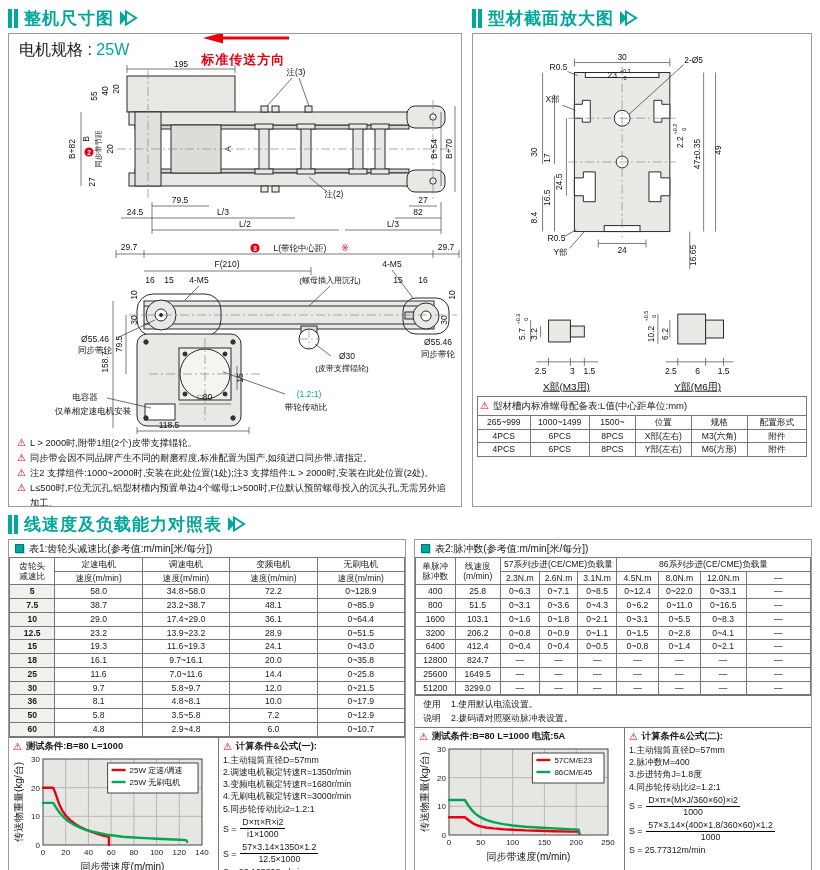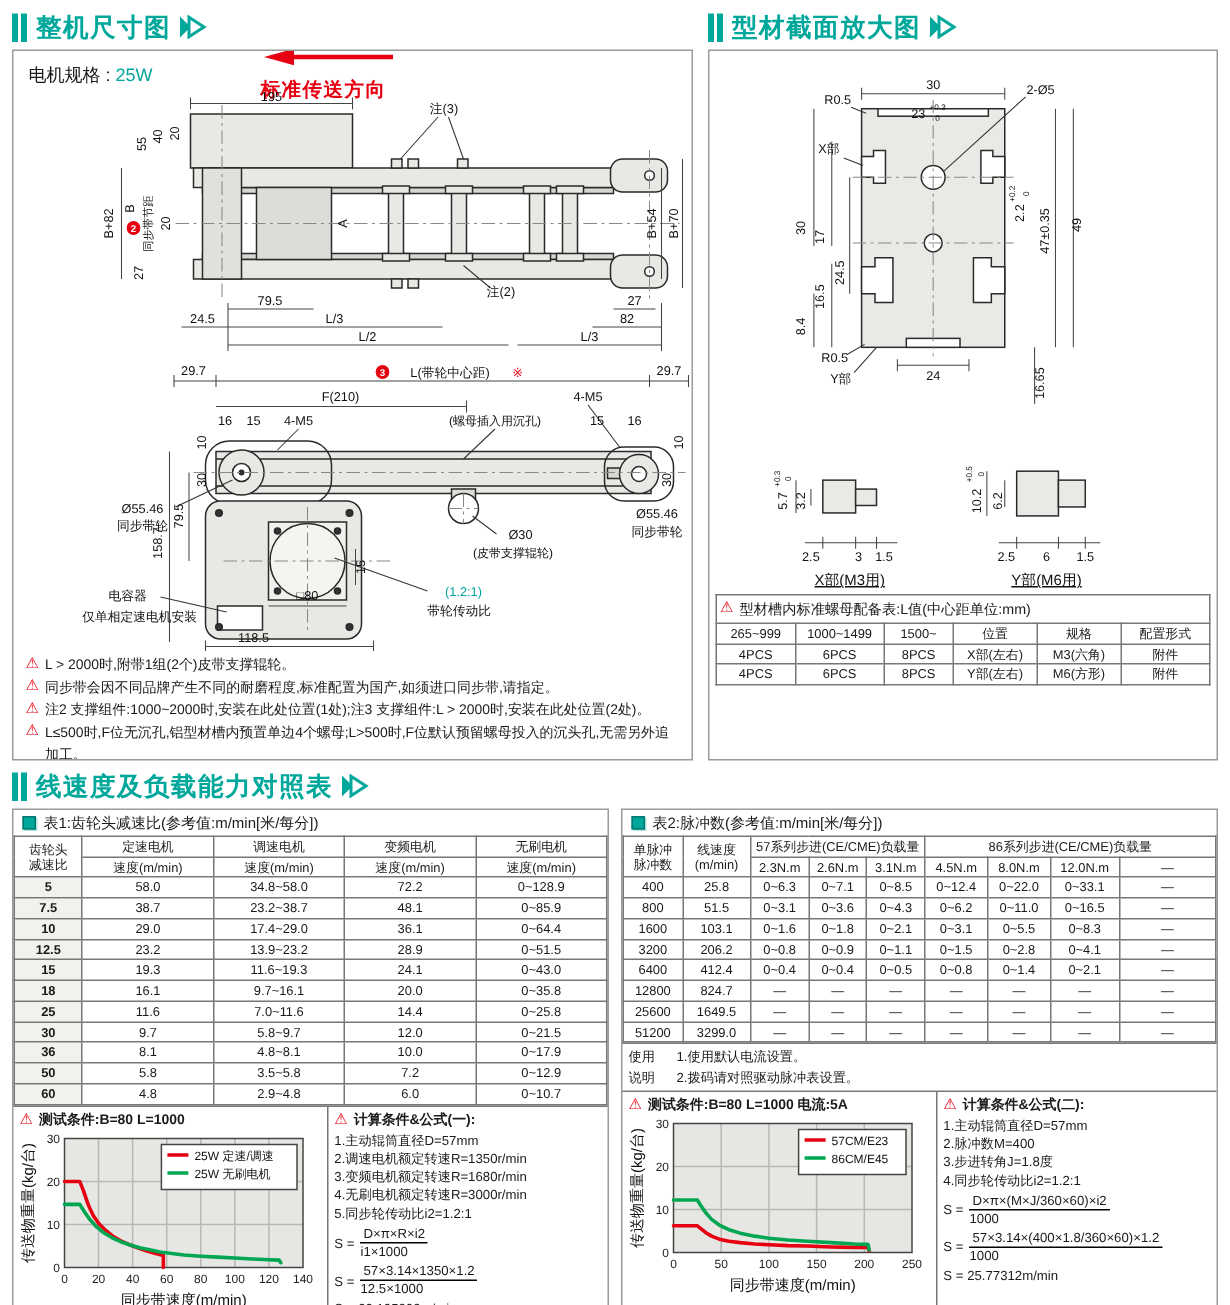--- a/index.html
+++ b/index.html
@@ -10,21 +10,21 @@
   .top{display:flex;gap:10px;}
   .panel-l{width:454px;flex:none;}
   .panel-r{flex:1;min-width:0;}
   .sec-head{display:flex;align-items:center;gap:6px;height:24px;margin:0 0 3px 0;}
   .sec-bars{display:flex;gap:2px;height:19px;}
   .sec-bars i{display:block;width:4px;height:19px;background:var(--teal);}
   .sec-title{font-size:17px;font-weight:bold;color:var(--teal);letter-spacing:1px;font-family:Liberation Serif, serif;}
   .box{border:1px solid var(--frame);background:#fff;}
   .left-box,.right-box{height:474px;overflow:hidden;padding:2px 0;}
   .motor-row{display:flex;align-items:center;padding:4px 10px 0 10px;height:24px;}
-  .spec{font-size:12px;}
+  .spec{font-size:16px;}
   .spec .val{color:var(--teal);}
   .dir{display:flex;align-items:center;gap:6px;margin-left:66px;flex-direction:column;}
   .dir-label{color:var(--red);font-weight:bold;font-size:13px;letter-spacing:1px;}
   svg text{font-family:"Liberation Sans","DejaVu Sans",sans-serif;}
   .diag{display:block;margin:0 auto;}
   .cl{stroke:#888;stroke-width:.7;stroke-dasharray:9 3 2 3;fill:none;}
   .dimln{stroke:#444;stroke-width:.7;fill:none;}
   .ldr{stroke:#333;stroke-width:.7;fill:none;}
   .notes{padding:2px 8px 0 8px;}
   .note-line{display:flex;gap:4px;font-size:9.3px;line-height:1.6;}
@@ -35,30 +35,30 @@
         padding:1px 0;line-height:1.25;overflow:hidden;white-space:nowrap;}
   .c0{font-weight:bold;background:#f1f1ee;}
   .nut-wrap{padding:2px 4px;}
   .nut-cap{display:flex;gap:4px;align-items:center;font-size:9.5px;padding:2px 2px;border:1px solid var(--line);border-bottom:none;}
   
   .tables-row{display:flex;gap:8px;align-items:stretch;margin-top:2px;}
   .tblock{flex:1;border:1px solid var(--frame);display:flex;flex-direction:column;}
   .tbl-caption{display:flex;align-items:center;gap:5px;padding:2px 6px;font-size:10px;height:17px;}
   .sq{width:9px;height:9px;background:var(--teal);border:1px solid #00786f;box-shadow:1px 1px 0 #b2e2dd;flex:none;}
   .usage{display:flex;border-top:1px solid var(--line);font-size:8.8px;padding:2px 4px;gap:6px;line-height:1.5;}
-  .usage-label{width:26px;flex:none;}
+  .usage-label{width:26px;flex:none;text-align:center;}
   .usage-col{flex:1;}
   .calc-row{display:flex;border-top:1px solid var(--line);flex:1;}
   .cc{padding:2px 4px;}
   .cc-chart{width:53%;border-right:1px solid var(--line);}
   .cc-form{width:47%;font-size:8.8px;}
   .cc-head{display:flex;gap:4px;font-size:9.3px;font-weight:bold;align-items:center;}
   .cond-lines .list-item{font-size:8.8px;line-height:1.4;}
   .feq{display:flex;align-items:center;gap:4px;margin:2px 0;font-size:8.8px;}
-  .frac{display:inline-block;}
+  .frac{display:inline-block;text-align:center;}
   .frac .num{display:block;border-bottom:1px solid #000;padding:0 2px;line-height:1.25;}
   .frac .den{display:block;line-height:1.25;}
 </style>
 </head>
 <body>
 
 <div class="page">
 
   <div class="top">
 

